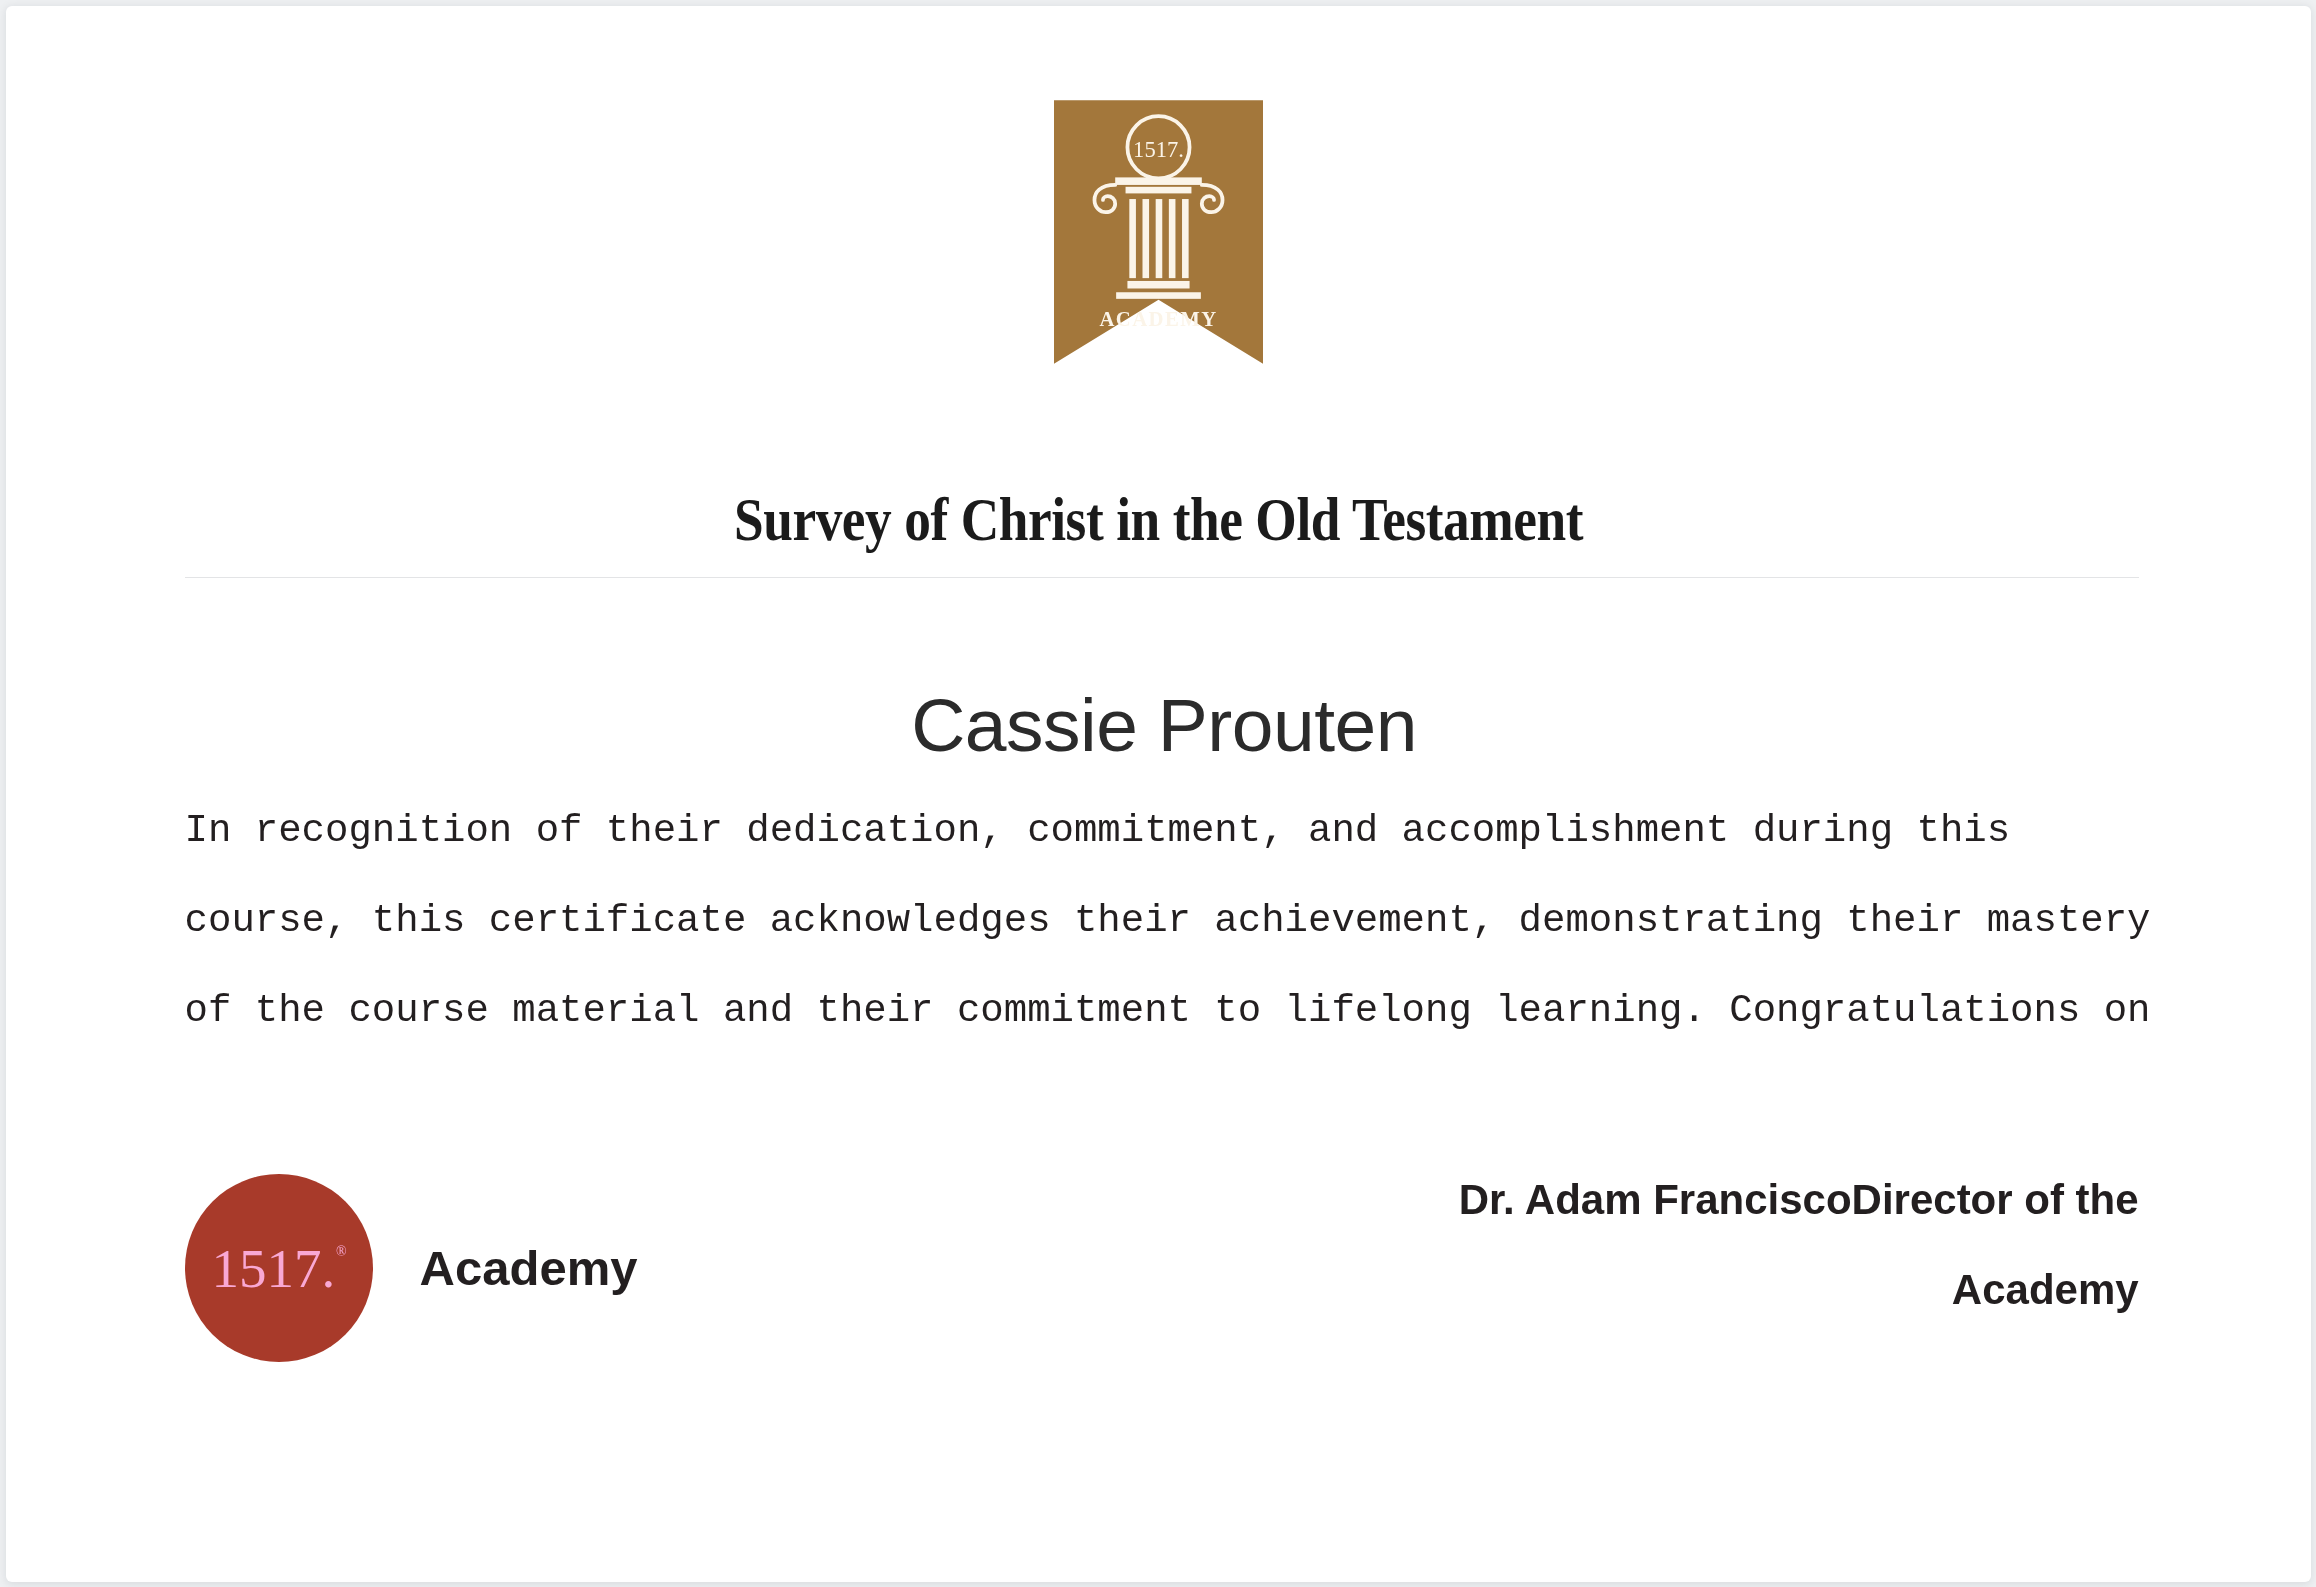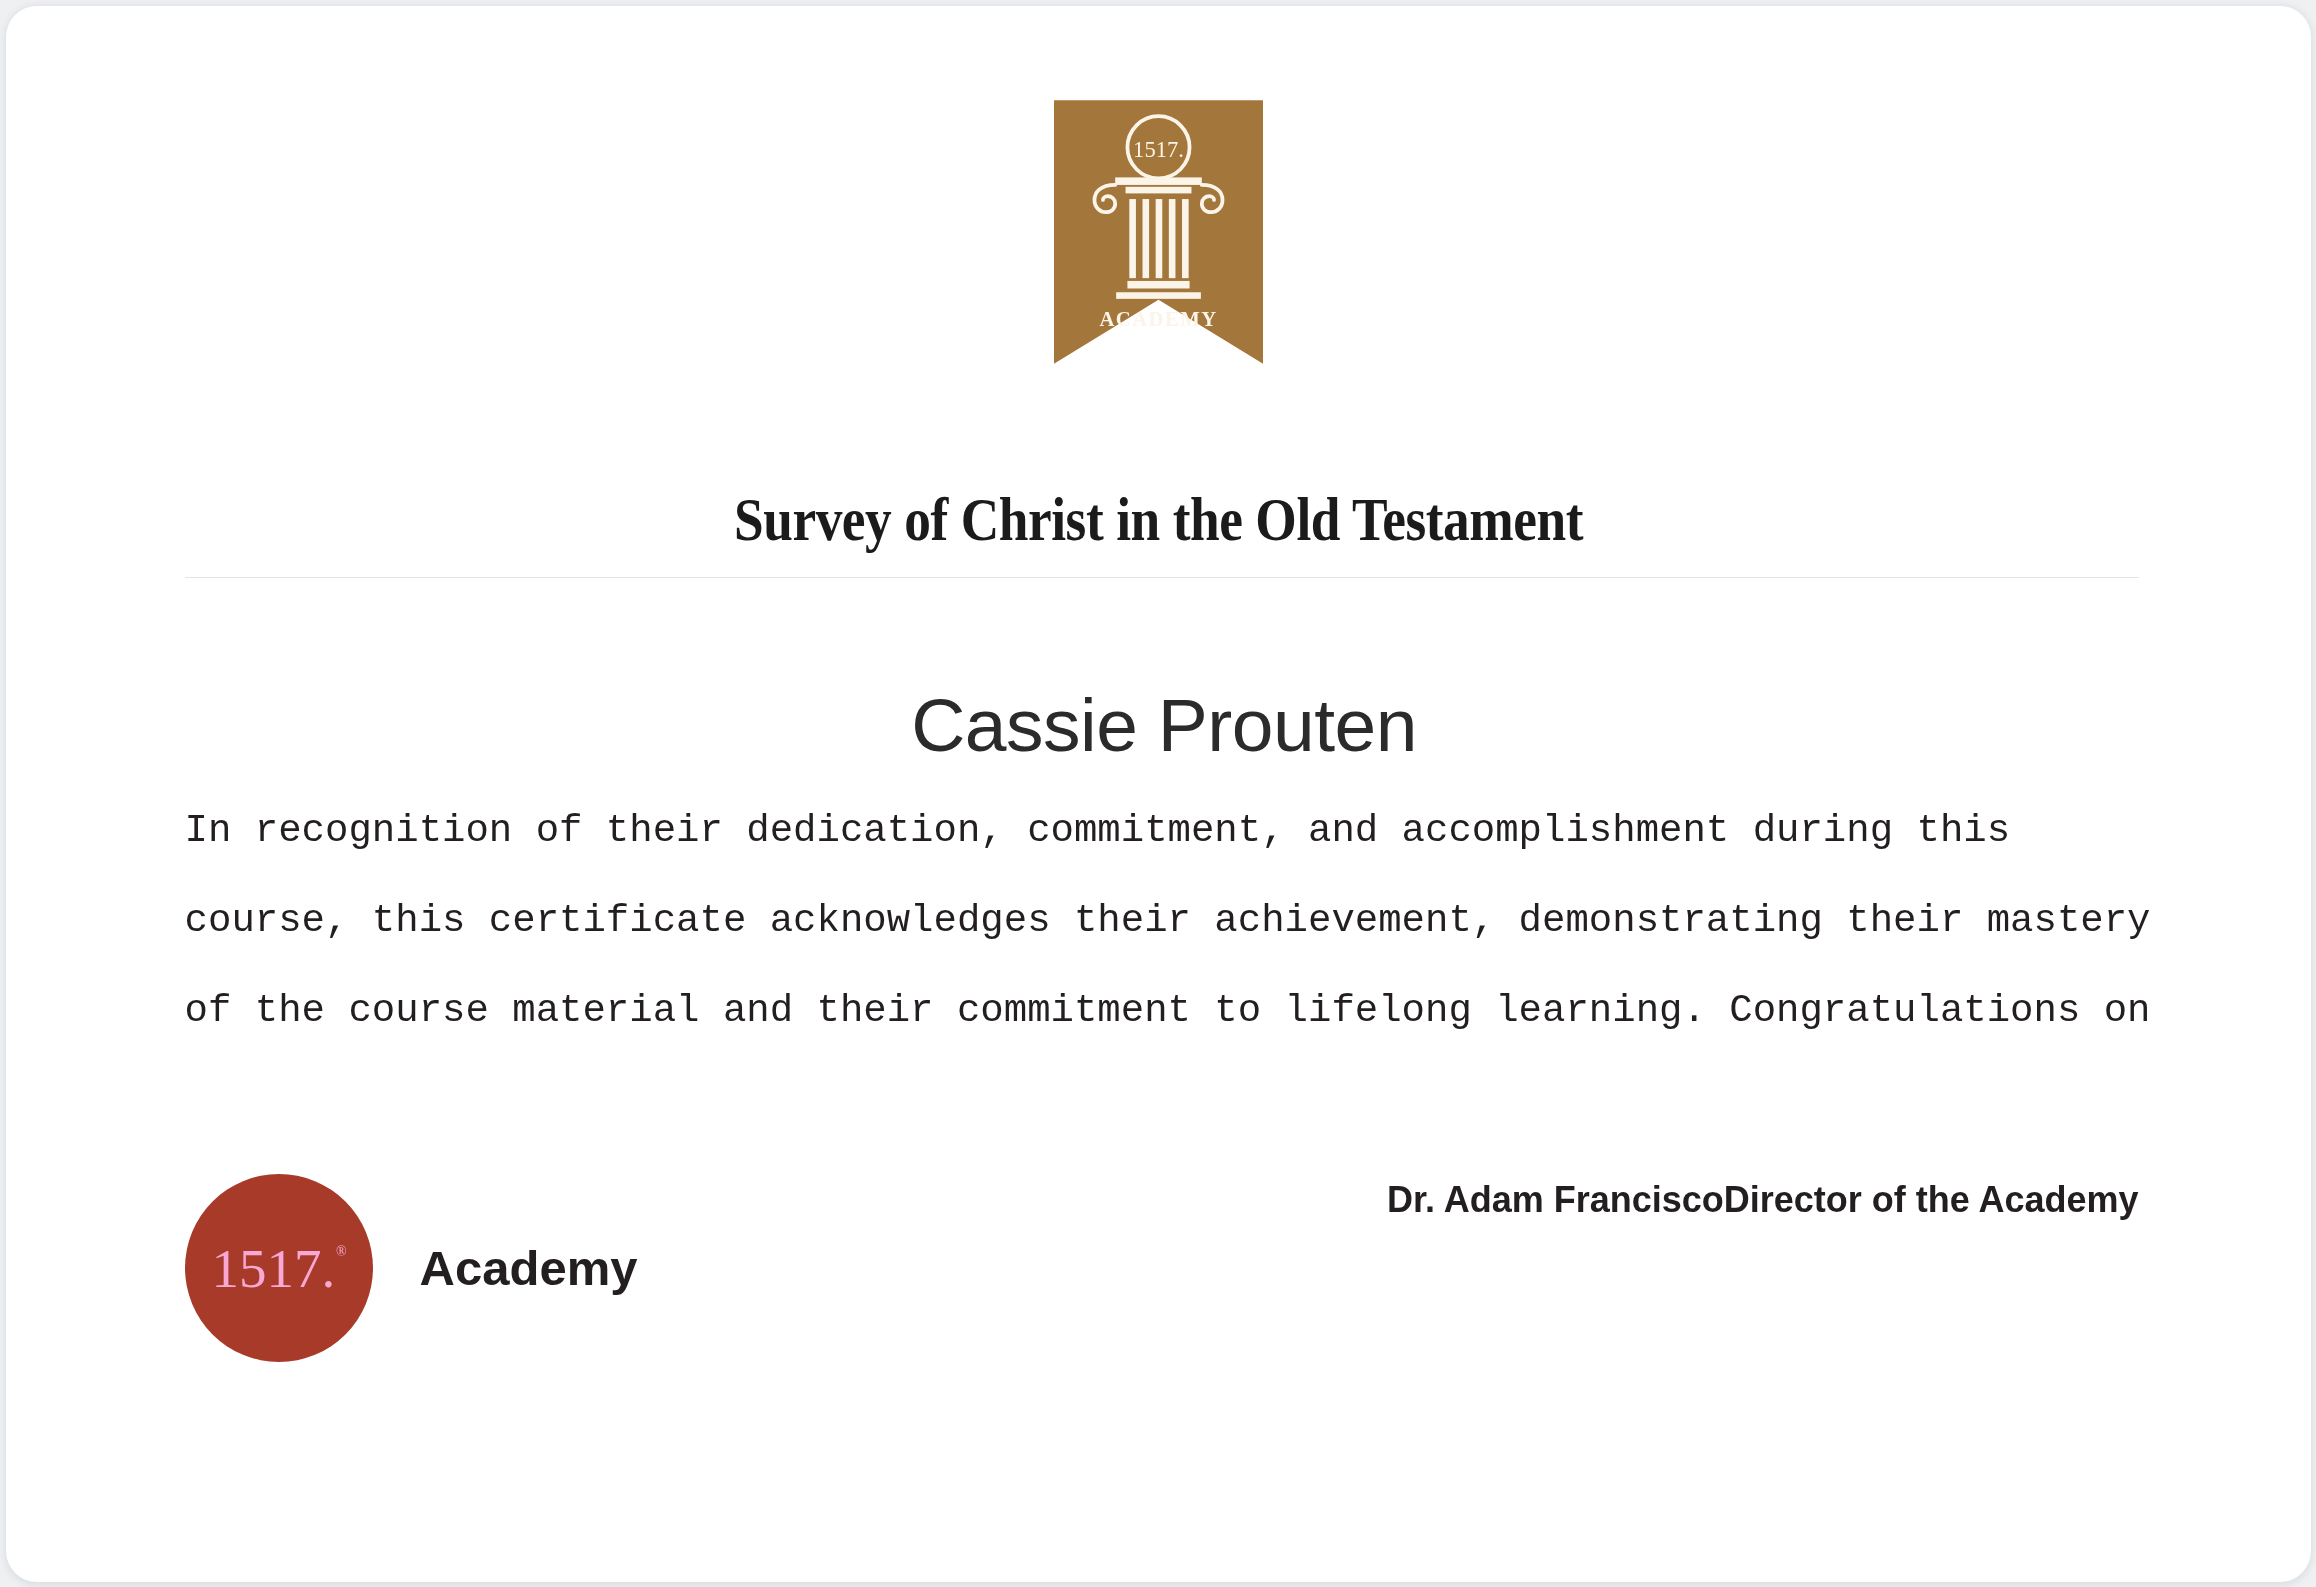--- a/index.html
+++ b/index.html
@@ -15,21 +15,21 @@
     overflow: hidden;
   }
 
   .certificate-card {
     position: absolute;
     left: 5.6px;
     top: 5.6px;
     width: 2305px;
     height: 1576px;
     background: #ffffff;
-    border-radius: 31px;
+    border-radius: 6px;
     box-shadow: 0 1.9px 9.4px rgba(20, 28, 40, 0.10);
     box-sizing: border-box;
     overflow: hidden;
   }
 
   
   .logo-banner-wrap {
     position: absolute;
     left: 0;
     right: 0;
@@ -160,21 +160,21 @@
     color: #231f20;
     margin-left: 47px;
     white-space: nowrap;
   }
 
   .signatory-block {
     width: 829px;
     text-align: right;
     font-family: "Liberation Sans", sans-serif;
     font-weight: bold;
-    font-size: 36px;
+    font-size: 42px;
     line-height: 90px;
     color: #231f20;
   }
 </style>
 </head>
 <body>
 
 <div class="certificate-card">
 
   <div class="logo-banner-wrap">

